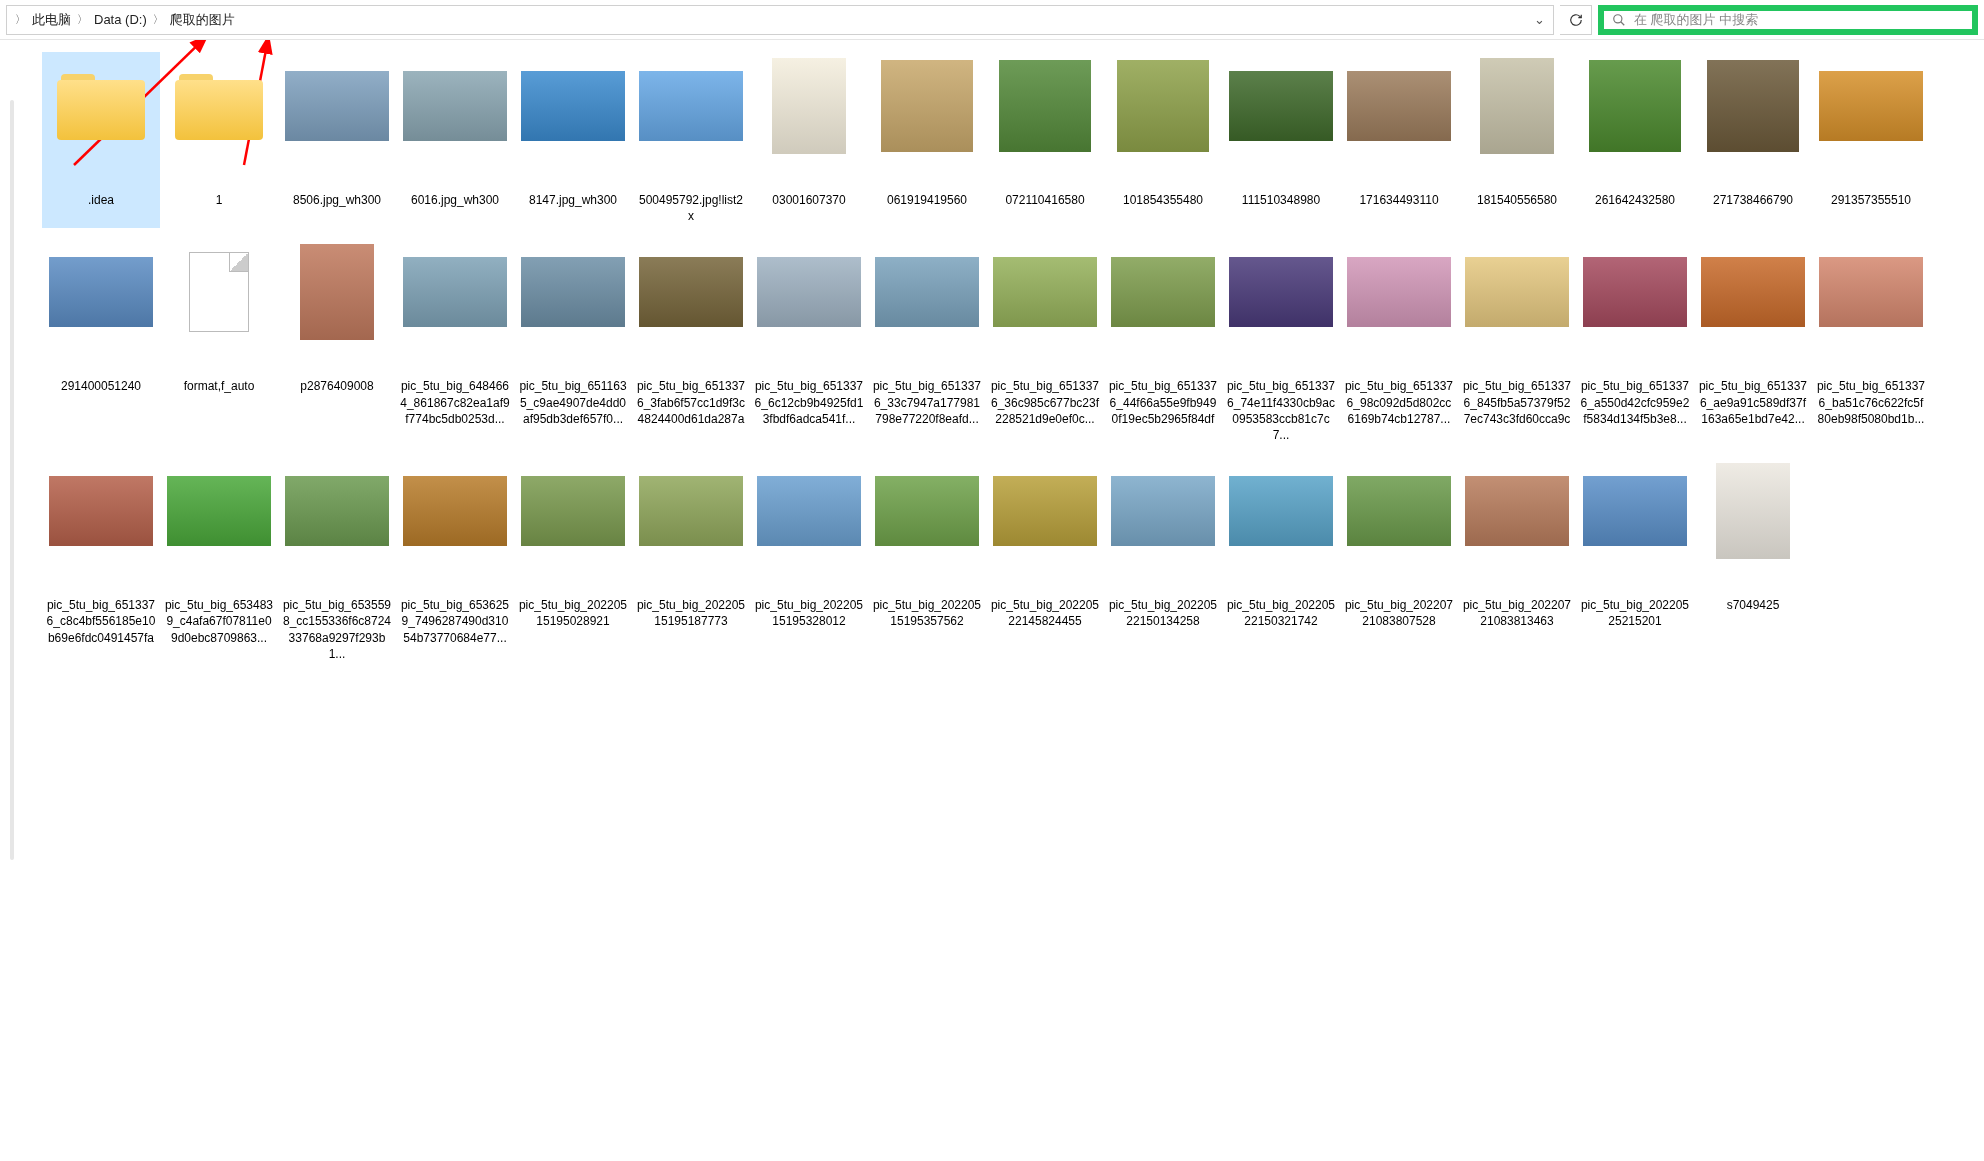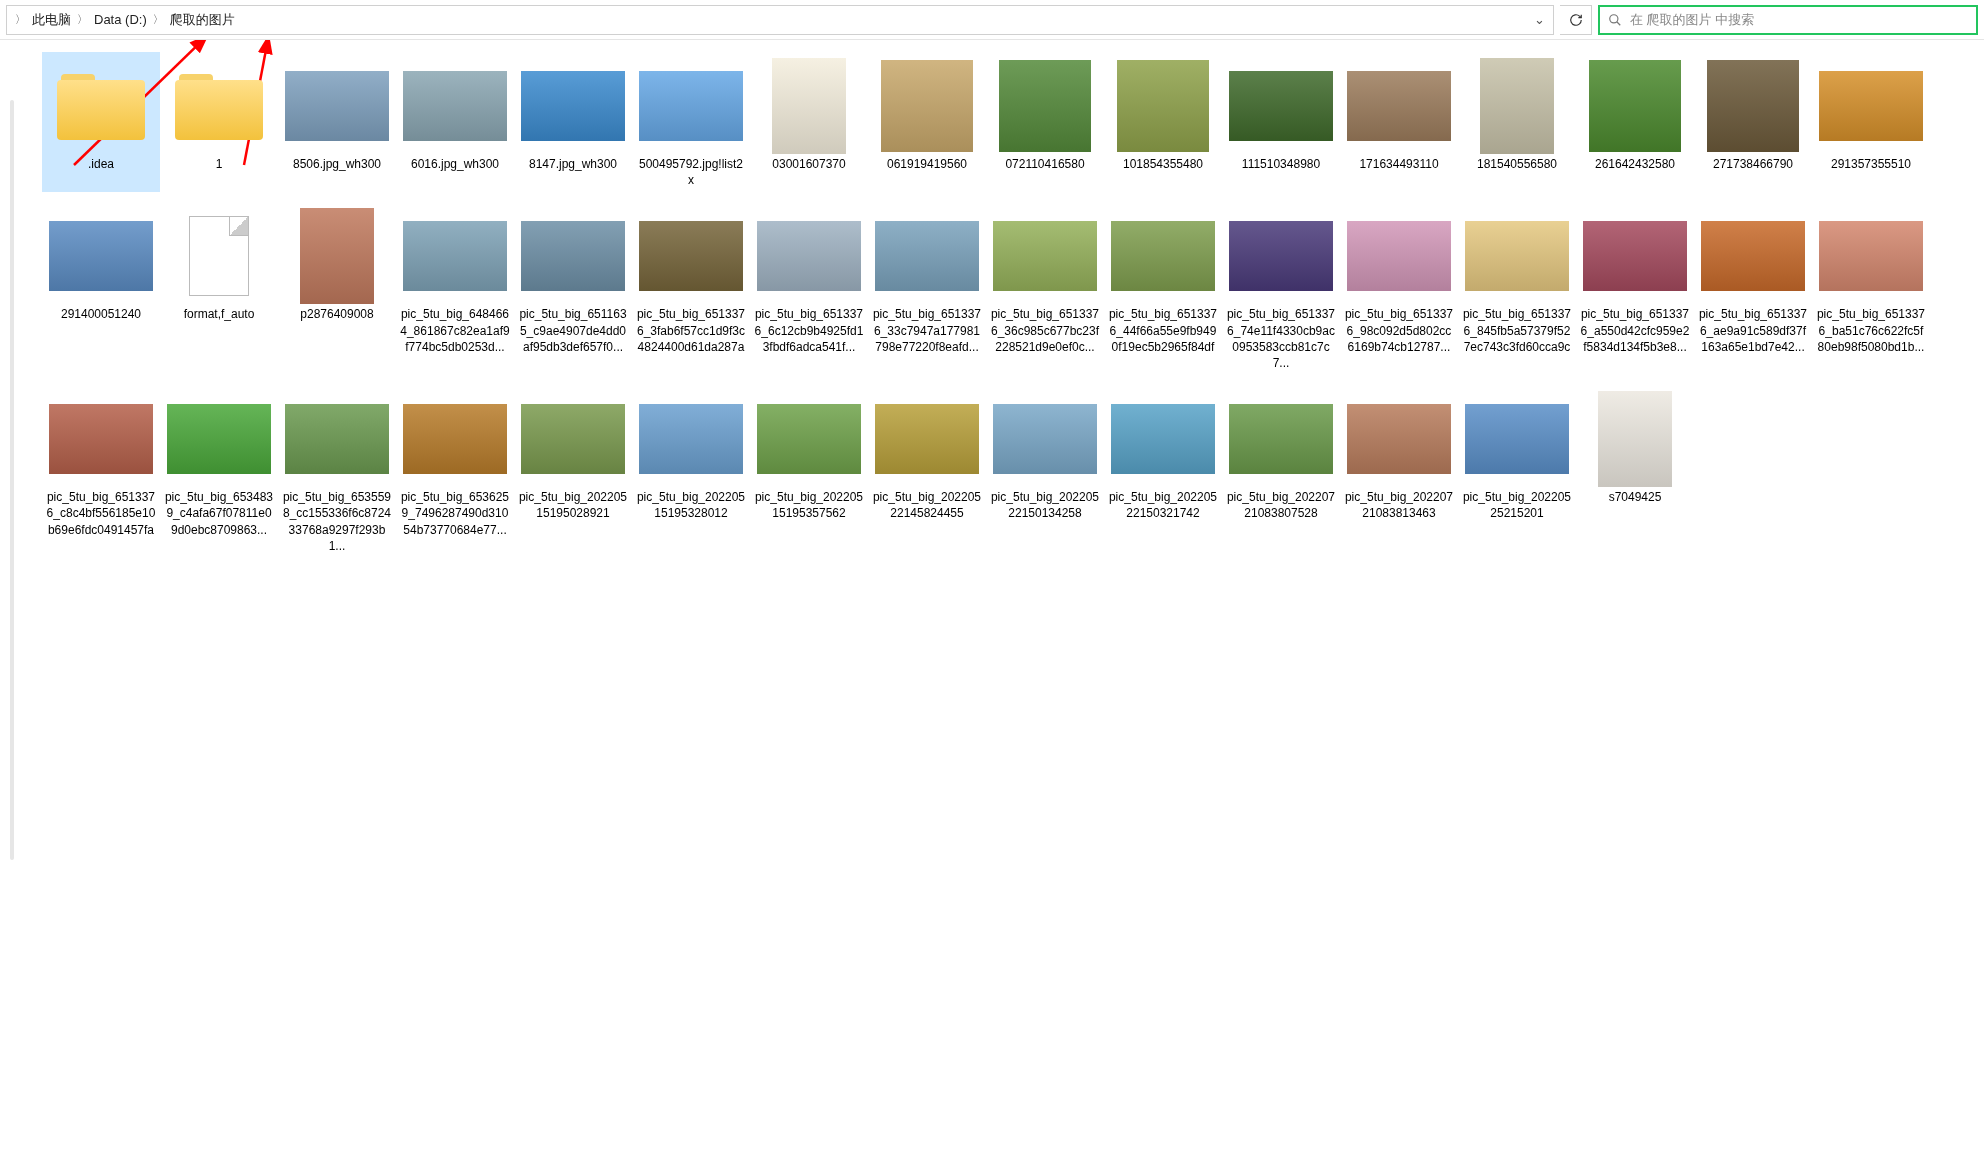--- a/index.html
+++ b/index.html
@@ -5,33 +5,33 @@
 * { margin: 0; padding: 0; box-sizing: border-box; }
 body { font-family: "Segoe UI", "Microsoft YaHei", sans-serif; font-size: 12px; background: #fff; overflow: hidden; }
 .window { width: 1984px; height: 1161px; display: flex; flex-direction: column; }
 
 
 .topbar { height: 40px; display: flex; align-items: center; border-bottom: 1px solid #e5e5e5; padding: 0 6px; gap: 6px; }
 .breadcrumb { flex: 1; display: flex; align-items: center; height: 30px; border: 1px solid #d0d0d0; padding: 0 8px; gap: 6px; font-size: 13px; color: #222; }
 .breadcrumb .chev { color: #555; font-size: 11px; }
 .bc-drop { margin-left: auto; color: #555; }
 .refresh { width: 32px; height: 30px; display: flex; align-items: center; justify-content: center; border: 1px solid #d0d0d0; border-left: none; color: #333; }
-.search { width: 380px; height: 30px; border: 2px solid #22c55e; display: flex; align-items: center; padding: 0 8px; gap: 8px; color: #888; font-size: 13px; }
+.search { width: 380px; height: 30px; border: 6px solid #22c55e; display: flex; align-items: center; padding: 0 8px; gap: 8px; color: #888; font-size: 13px; }
 .search svg { width: 14px; height: 14px; stroke: #777; fill: none; }
 .body { flex: 1; display: flex; }
 .gutter { width: 24px; background: #fff; display:flex; align-items:flex-start; justify-content:center; padding-top:60px;}
 .gutter::after{content:""; display:block; width:4px; height:760px; background:#e6e6e6; border-radius:2px;}
 .content { flex: 1; position: relative; padding: 12px 0 0 18px; overflow:hidden; }
 
 
 .grid { display: flex; flex-wrap: wrap; align-content: flex-start; gap: 0; }
 .item { width: 118px; margin-right: 0px;  margin-bottom: 10px; display: flex; flex-direction: column; align-items: center; text-align: center; padding: 4px 2px; }
 .item.selected { background: #cce8ff; }
 .thumb { width: 106px; height: 100px; display: flex; align-items: center; justify-content: center; }
-.fname { font-size: 12px; line-height: 1.35; color: #000; max-height: 5.5em; overflow: hidden; word-break: break-all; padding: 0 2px; }
+.fname { font-size: 12px; line-height: 1.35; color: #000; max-height: 5.5em; overflow: hidden; word-break: break-all; padding: 0 2px; margin-top: 36px; }
 
 
 .folder { width: 88px; height: 72px; position: relative; }
 .folder::before { content:""; position:absolute; left:4px; top:4px; width:34px; height:12px; background:#f7d26b; border-radius:4px 4px 0 0;}
 .folder::after { content:""; position:absolute; left:0; top:10px; width:88px; height:60px; background:linear-gradient(#ffe08a,#f3c23c); border-radius:4px;}
 
 
 .img { width: 104px; height: 70px; background:#5a8fc8; position:relative; }
 .img.tall { height: 96px; width:74px; }
 .img.sq { width:92px; height:92px; }
@@ -309,20 +309,26 @@
             <div class="fname">pic_5tu_big_6536259_7496287490d31054b73770684e77...</div>
           </div>
           <div class="item">
             <div class="thumb">
               <div class="img" style="background: rgb(122, 154, 78);"></div>
             </div>
             <div class="fname">pic_5tu_big_20220515195028921</div>
           </div>
           <div class="item">
             <div class="thumb">
+              <div class="img" style="background: rgb(144, 167, 91);"></div>
+            </div>
+            <div class="fname">pic_5tu_big_20220515195187773</div>
+          </div>
+          <div class="item">
+            <div class="thumb">
               <div class="img" style="background: rgb(107, 160, 208);"></div>
             </div>
             <div class="fname">pic_5tu_big_20220515195328012</div>
           </div>
           <div class="item">
             <div class="thumb">
               <div class="img" style="background: rgb(111, 162, 74);"></div>
             </div>
             <div class="fname">pic_5tu_big_20220515195357562</div>
           </div>

